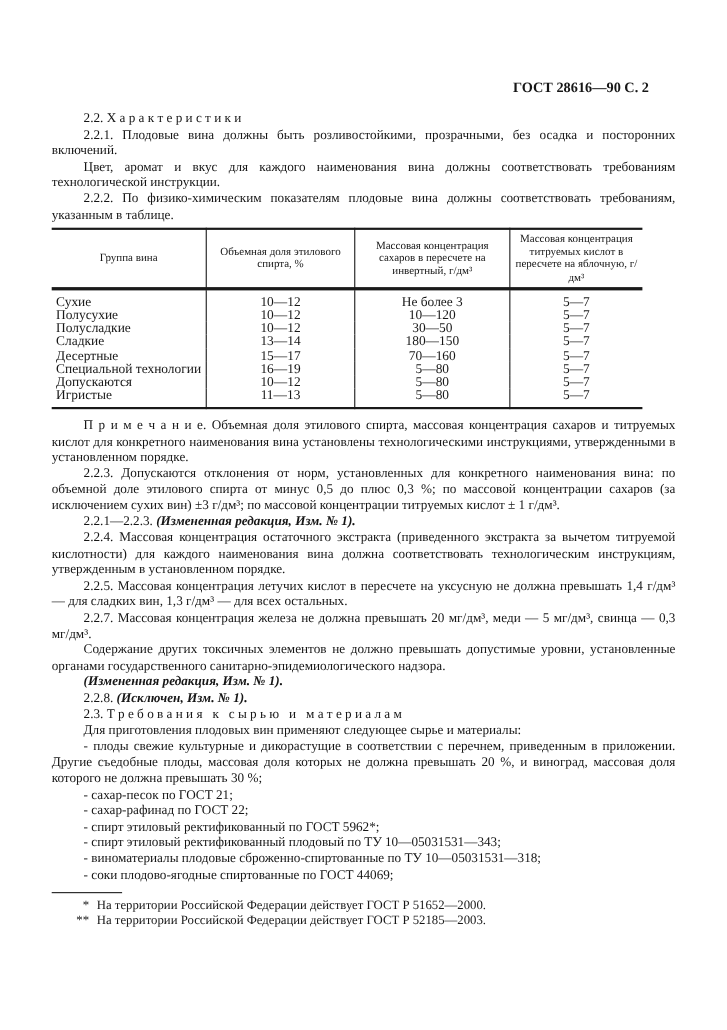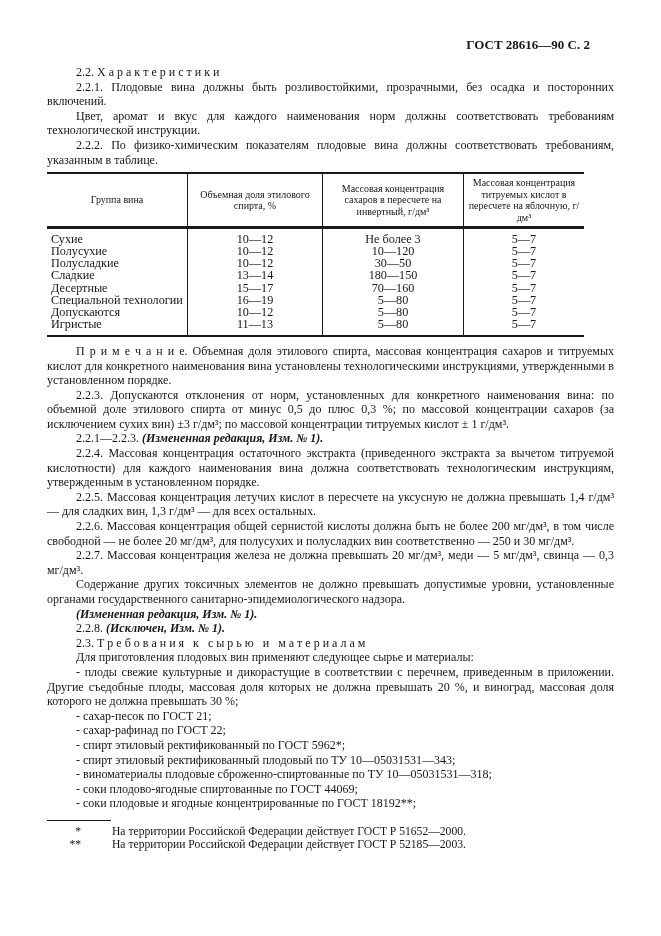--- a/index.html
+++ b/index.html
@@ -11,21 +11,21 @@
     width: 661px;
     height: 936px;
     overflow: hidden;
     color: #161616;
     font-family: "Liberation Serif", "DejaVu Serif", serif;
   }
   .page {
     box-sizing: border-box;
     width: 661px;
     height: 901px;
-    padding: 37px 47px 0 47px;
+    padding: 72px 47px 0 47px;
   }
   .doc-header {
     text-align: right;
     font-weight: bold;
     font-size: 13px;
     line-height: 15px;
     padding-right: 24px;
     margin: 0 0 13px 0;
   }
   p.para, p.heading {
@@ -80,34 +80,34 @@
     line-height: 13.4px;
     display: flex;
   }
   .fn-marker {
     display: inline-block;
     width: 34px;
     text-align: right;
     margin-right: 7px;
     flex: 0 0 auto;
   }
-  .fn-text { flex: 1 1 auto; margin-left: 24px; }
+  .fn-text { flex: 1 1 auto; }
 </style>
 </head>
 <body>
 
 <div class="page">
 
   <div class="doc-header">
     <span>ГОСТ 28616—90 С. 2</span>
   </div>
 
   <p class="heading">2.2. Х а р а к т е р и с т и к и</p>
   <p class="para">2.2.1. Плодовые вина должны быть розливостойкими, прозрачными, без осадка и посторонних включений.</p>
-  <p class="para">Цвет, аромат и вкус для каждого наименования норм должны соответствовать требованиям технологической инструкции.</p>
+  <p class="para">Цвет, аромат и вкус для каждого наименования вина должны соответствовать требованиям технологической инструкции.</p>
   <p class="para">2.2.2. По физико-химическим показателям плодовые вина должны соответствовать требованиям, указанным в таблице.</p>
 
   <table class="spec">
     <thead>
       <tr>
         <th style="width:132px">Группа вина</th>
         <th style="width:126px">Объемная доля этилового спирта, %</th>
         <th style="width:132px">Массовая концентрация сахаров в пересчете на инвертный, г/дм³</th>
         <th>Массовая концентрация титруемых кислот в пересчете на яблочную, г/дм³</th>
       </tr>
@@ -163,36 +163,34 @@
       </tr>
     </tbody>
   </table>
 
   <p class="para"><span class="spaced">П р и м е ч а н и е.</span><span class="spaced"> Объемная доля этилового спирта, массовая концентрация сахаров и титруемых кислот для конкретного наименования вина установлены технологическими инструкциями, утвержденными в установленном порядке.</span></p>
 
   <p class="para">2.2.3. Допускаются отклонения от норм, установленных для конкретного наименования вина: по объемной доле этилового спирта от минус 0,5 до плюс 0,3 %; по массовой концентрации сахаров (за исключением сухих вин) ±3 г/дм³; по массовой концентрации титруемых кислот ± 1 г/дм³.</p>
   <p class="para"><span>2.2.1—2.2.3. </span><b>(Измененная редакция, Изм. № 1).</b></p>
   <p class="para">2.2.4. Массовая концентрация остаточного экстракта (приведенного экстракта за вычетом титруемой кислотности) для каждого наименования вина должна соответствовать технологическим инструкциям, утвержденным в установленном порядке.</p>
   <p class="para">2.2.5. Массовая концентрация летучих кислот в пересчете на уксусную не должна превышать 1,4 г/дм³ — для сладких вин, 1,3 г/дм³ — для всех остальных.</p>
-  <p class="para">2.2.6. Массовая концентрация общей сернистой кислоты должна быть не более 200 мг/дм³, в том числе свободной — не более 20 мг/дм³, для полусухих и полусладких вин соответственно — 250 и 30 мг/дм³.</p>
   <p class="para">2.2.7. Массовая концентрация железа не должна превышать 20 мг/дм³, меди — 5 мг/дм³, свинца — 0,3 мг/дм³.</p>
   <p class="para">Содержание других токсичных элементов не должно превышать допустимые уровни, установленные органами государственного санитарно-эпидемиологического надзора.</p>
   <p class="para"><b>(Измененная редакция, Изм. № 1).</b></p>
   <p class="para"><span>2.2.8. </span><b>(Исключен, Изм. № 1).</b></p>
 
   <p class="heading">2.3. Т р е б о в а н и я   к   с ы р ь ю   и   м а т е р и а л а м</p>
   <p class="para">Для приготовления плодовых вин применяют следующее сырье и материалы:</p>
   <p class="para">- плоды свежие культурные и дикорастущие в соответствии с перечнем, приведенным в приложении. Другие съедобные плоды, массовая доля которых не должна превышать 20 %, и виноград, массовая доля которого не должна превышать 30 %;</p>
   <p class="para">- сахар-песок по ГОСТ 21;</p>
   <p class="para">- сахар-рафинад по ГОСТ 22;</p>
   <p class="para">- спирт этиловый ректификованный по ГОСТ 5962*;</p>
   <p class="para">- спирт этиловый ректификованный плодовый по ТУ 10—05031531—343;</p>
   <p class="para">- виноматериалы плодовые сброженно-спиртованные по ТУ 10—05031531—318;</p>
   <p class="para">- соки плодово-ягодные спиртованные по ГОСТ 44069;</p>
-  <p class="para">- соки плодовые и ягодные концентрированные по ГОСТ 18192**;</p>
 
   <div class="fn-rule"></div>
   <p class="footnote">
       <span class="fn-marker">*</span>
       <span class="fn-text">На территории Российской Федерации действует ГОСТ Р 51652—2000.</span>
     </p>
   <p class="footnote">
       <span class="fn-marker">**</span>
       <span class="fn-text">На территории Российской Федерации действует ГОСТ Р 52185—2003.</span>
     </p>

